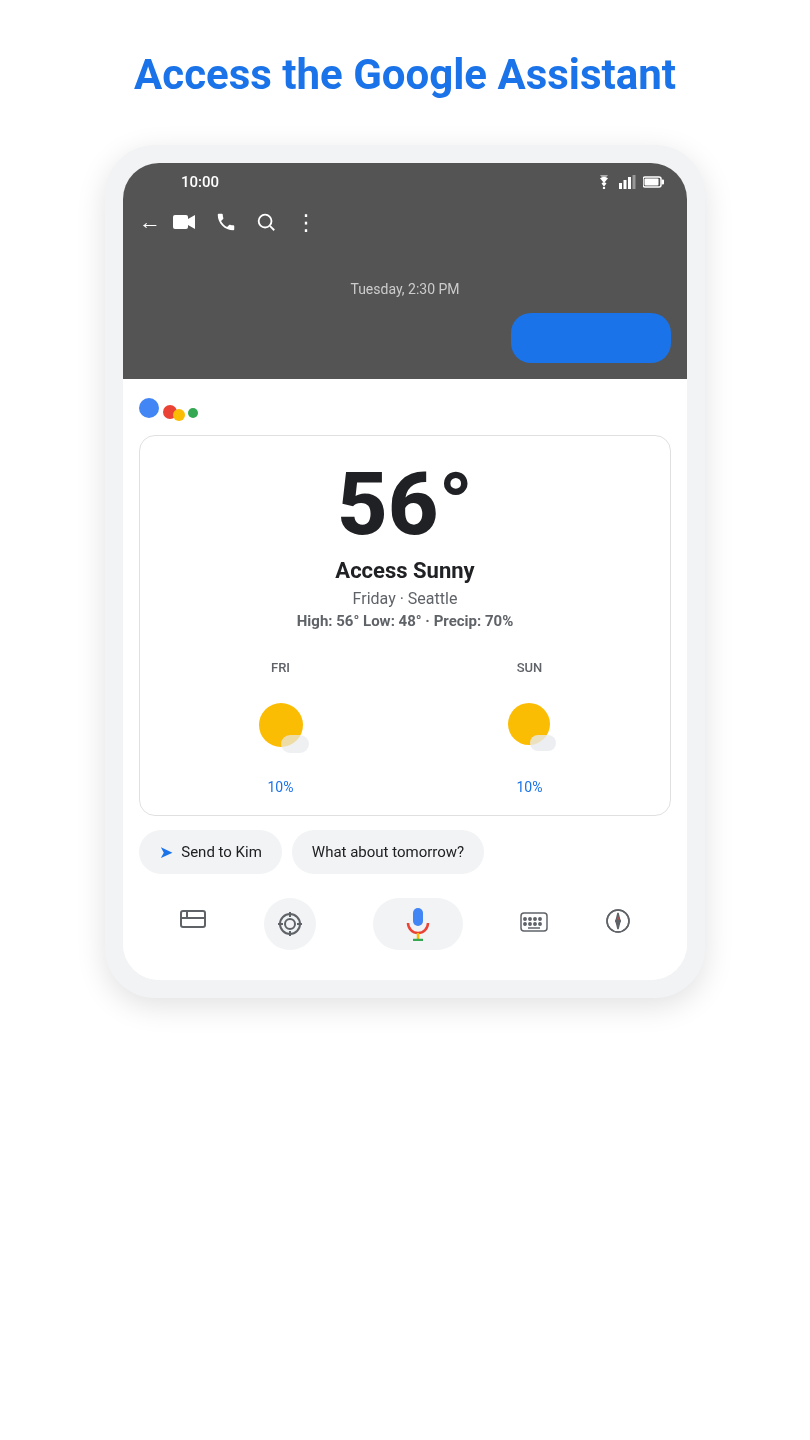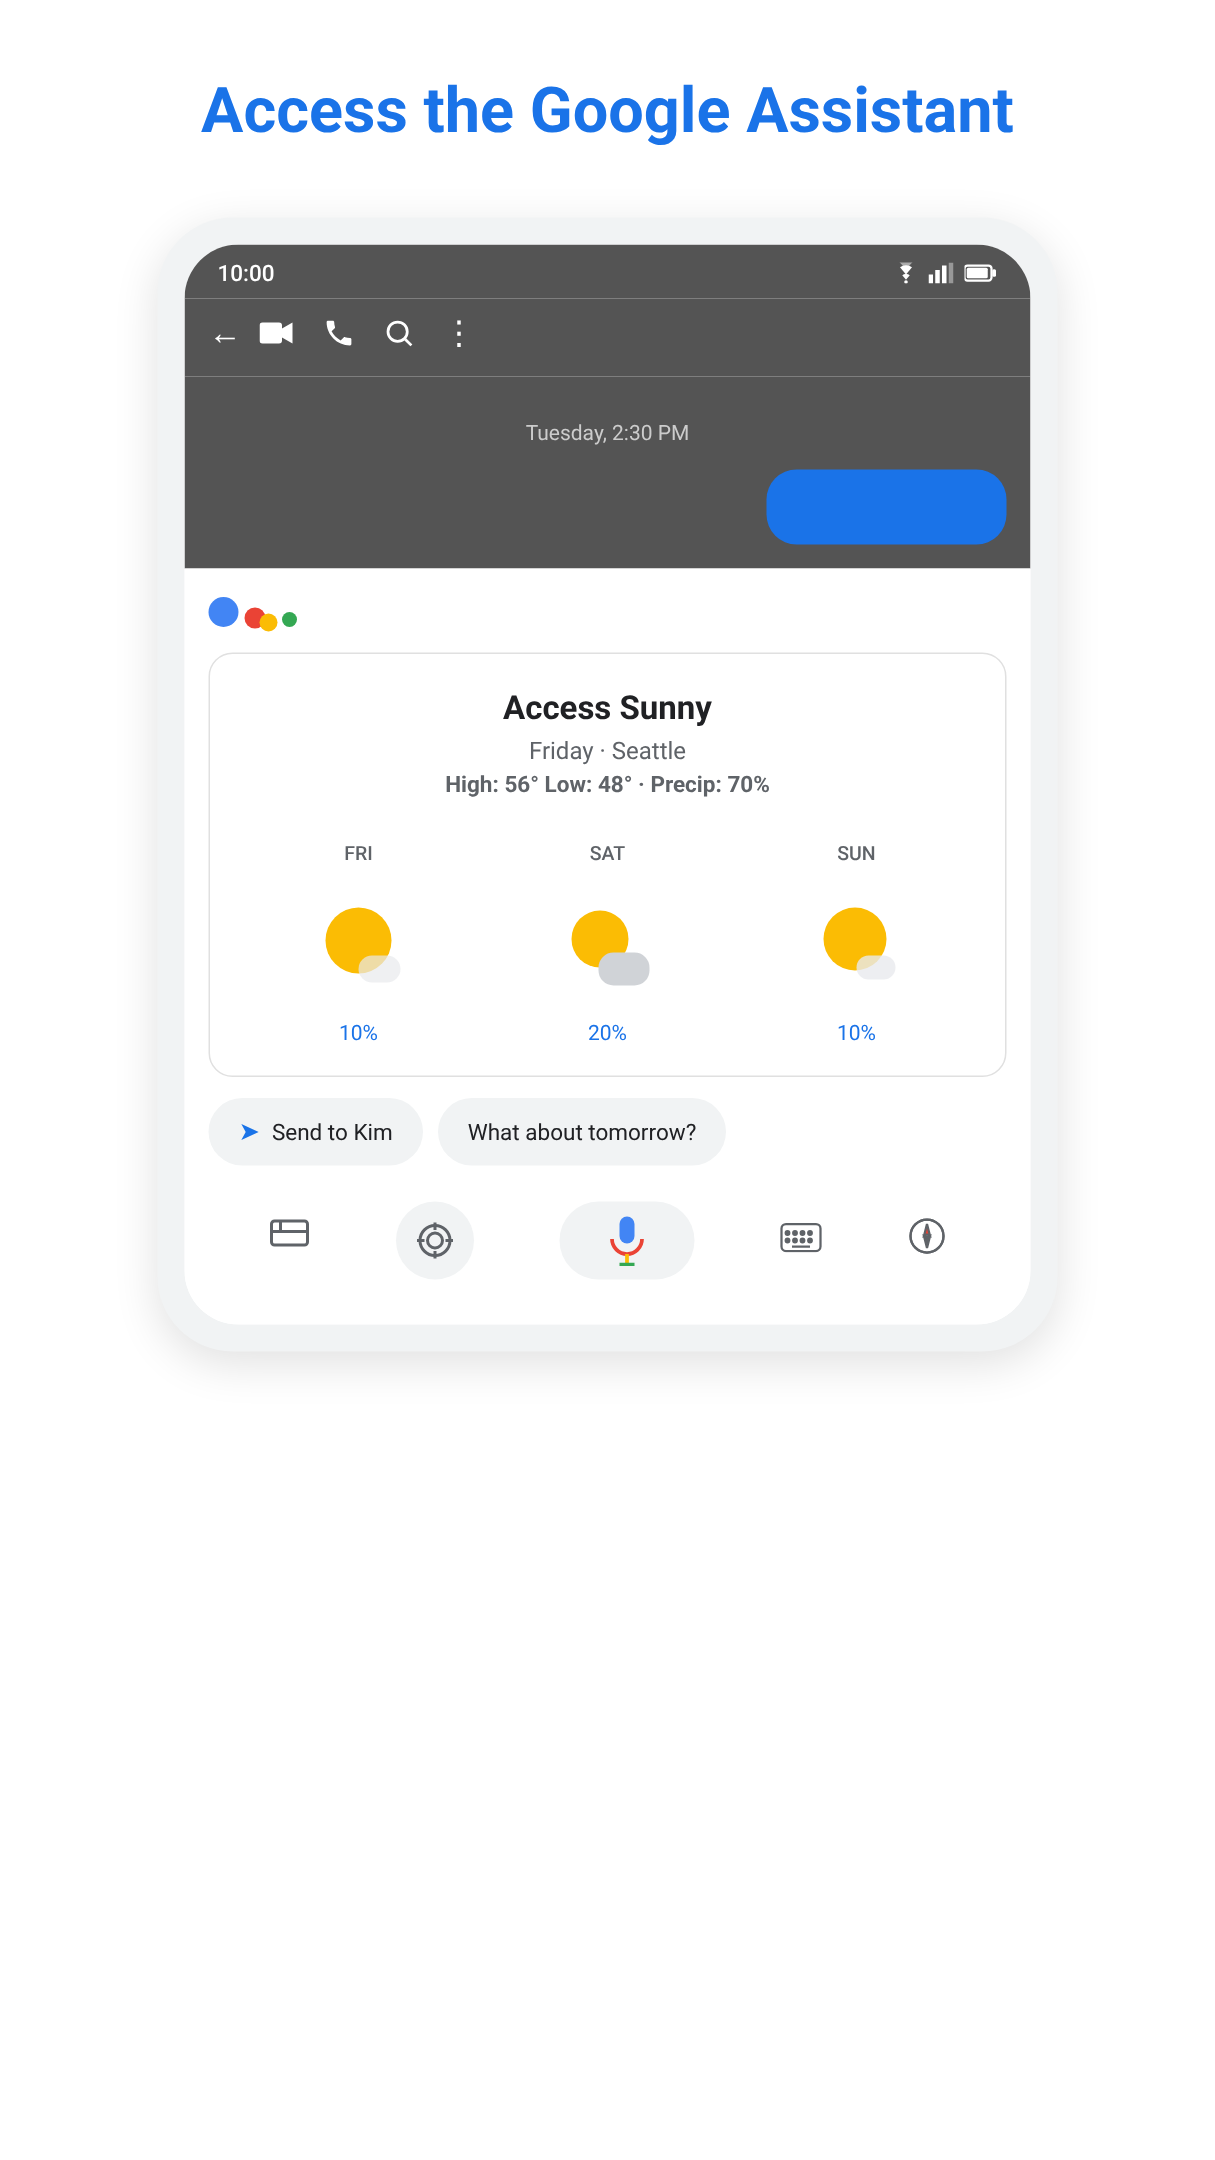--- a/index.html
+++ b/index.html
@@ -45,20 +45,21 @@
       display: flex;
       justify-content: space-between;
       align-items: center;
       padding: 10px 22px 8px;
     }
 
     .status-time {
       color: #fff;
       font-size: 15px;
       font-weight: 500;
+      margin-left: 36px;
     }
 
     .status-icons {
       display: flex;
       align-items: center;
       gap: 6px;
     }
 
     
     .chat-header {
@@ -360,43 +361,36 @@
 
       <div class="assistant-logo">
         <span class="dot dot-blue"></span>
         <span class="dot dot-red"></span>
         <span class="dot dot-yellow"></span>
         <span class="dot dot-green"></span>
       </div>
 
       <div class="weather-card">
 
+        <div class="weather-temp">56°</div>
         <div class="weather-condition">Access Sunny</div>
         <div class="weather-location">Friday · Seattle</div>
         <div class="weather-details">High: 56° Low: 48° · Precip: 70%</div>
 
         <div class="forecast-row">
 
           <div class="forecast-day">
             <span class="forecast-label">FRI</span>
             <div class="weather-icon">
               <div class="sun-circle"></div>
               <div class="cloud-partial" style="bottom:2px;right:0px;width:28px;height:18px;opacity:0.7;"></div>
             </div>
             <span class="forecast-precip">10%</span>
           </div>
 
-          <div class="forecast-day">
-            <span class="forecast-label">SAT</span>
-            <div class="weather-icon">
-              <div class="sun-circle" style="top:6px;left:4px;width:38px;height:38px;"></div>
-              <div class="cloud-partial" style="bottom:0px;right:0px;width:34px;height:22px;background:#d0d3d7;"></div>
-            </div>
-            <span class="forecast-precip">20%</span>
-          </div>
 
           <div class="forecast-day">
             <span class="forecast-label">SUN</span>
             <div class="weather-icon">
               <div class="sun-circle" style="top:4px;left:6px;width:42px;height:42px;"></div>
               <div class="cloud-partial" style="bottom:4px;right:2px;width:26px;height:16px;background:#e8eaed;opacity:0.8;"></div>
             </div>
             <span class="forecast-precip">10%</span>
           </div>
 

